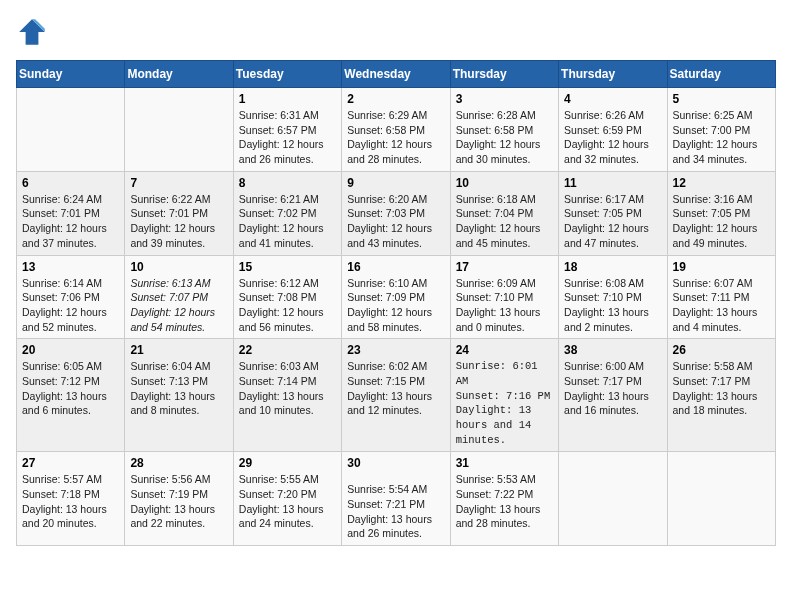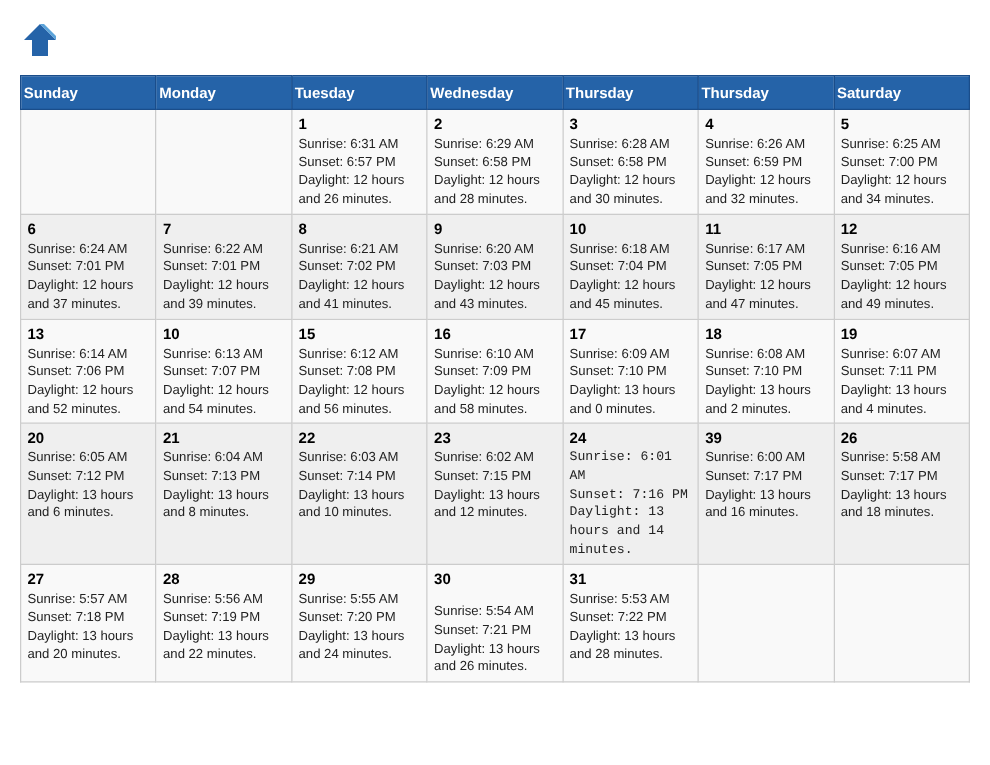--- a/index.html
+++ b/index.html
@@ -193,35 +193,35 @@
 Daylight: 12 hours and 45 minutes.</div>
         </td>
         <td>
           <span class="day-number">11</span>
           <div class="day-info" style="white-space: pre-line;">Sunrise: 6:17 AM
 Sunset: 7:05 PM
 Daylight: 12 hours and 47 minutes.</div>
         </td>
         <td>
           <span class="day-number">12</span>
-          <div class="day-info" style="white-space: pre-line;">Sunrise: 6:16 AM
+          <div class="day-info" style="white-space: pre-line;">Sunrise: 3:16 AM
 Sunset: 7:05 PM
 Daylight: 12 hours and 49 minutes.</div>
         </td>
       </tr>
       <tr>
         <td>
           <span class="day-number">13</span>
           <div class="day-info" style="white-space: pre-line;">Sunrise: 6:14 AM
 Sunset: 7:06 PM
 Daylight: 12 hours and 52 minutes.</div>
         </td>
         <td>
           <span class="day-number">10</span>
-          <div class="day-info" style="white-space: pre-line;">Sunrise: 6:13 AM
+          <div class="day-info" style="white-space: pre-line; font-style: italic;">Sunrise: 6:13 AM
 Sunset: 7:07 PM
 Daylight: 12 hours and 54 minutes.</div>
         </td>
         <td>
           <span class="day-number">15</span>
           <div class="day-info" style="white-space: pre-line;">Sunrise: 6:12 AM
 Sunset: 7:08 PM
 Daylight: 12 hours and 56 minutes.</div>
         </td>
         <td>
@@ -274,21 +274,21 @@
 Sunset: 7:15 PM
 Daylight: 13 hours and 12 minutes.</div>
         </td>
         <td>
           <span class="day-number">24</span>
           <div class="day-info" style="white-space: pre-line; font-family: Liberation Mono, monospace;">Sunrise: 6:01 AM
 Sunset: 7:16 PM
 Daylight: 13 hours and 14 minutes.</div>
         </td>
         <td>
-          <span class="day-number">39</span>
+          <span class="day-number">38</span>
           <div class="day-info" style="white-space: pre-line;">Sunrise: 6:00 AM
 Sunset: 7:17 PM
 Daylight: 13 hours and 16 minutes.</div>
         </td>
         <td>
           <span class="day-number">26</span>
           <div class="day-info" style="white-space: pre-line;">Sunrise: 5:58 AM
 Sunset: 7:17 PM
 Daylight: 13 hours and 18 minutes.</div>
         </td>

